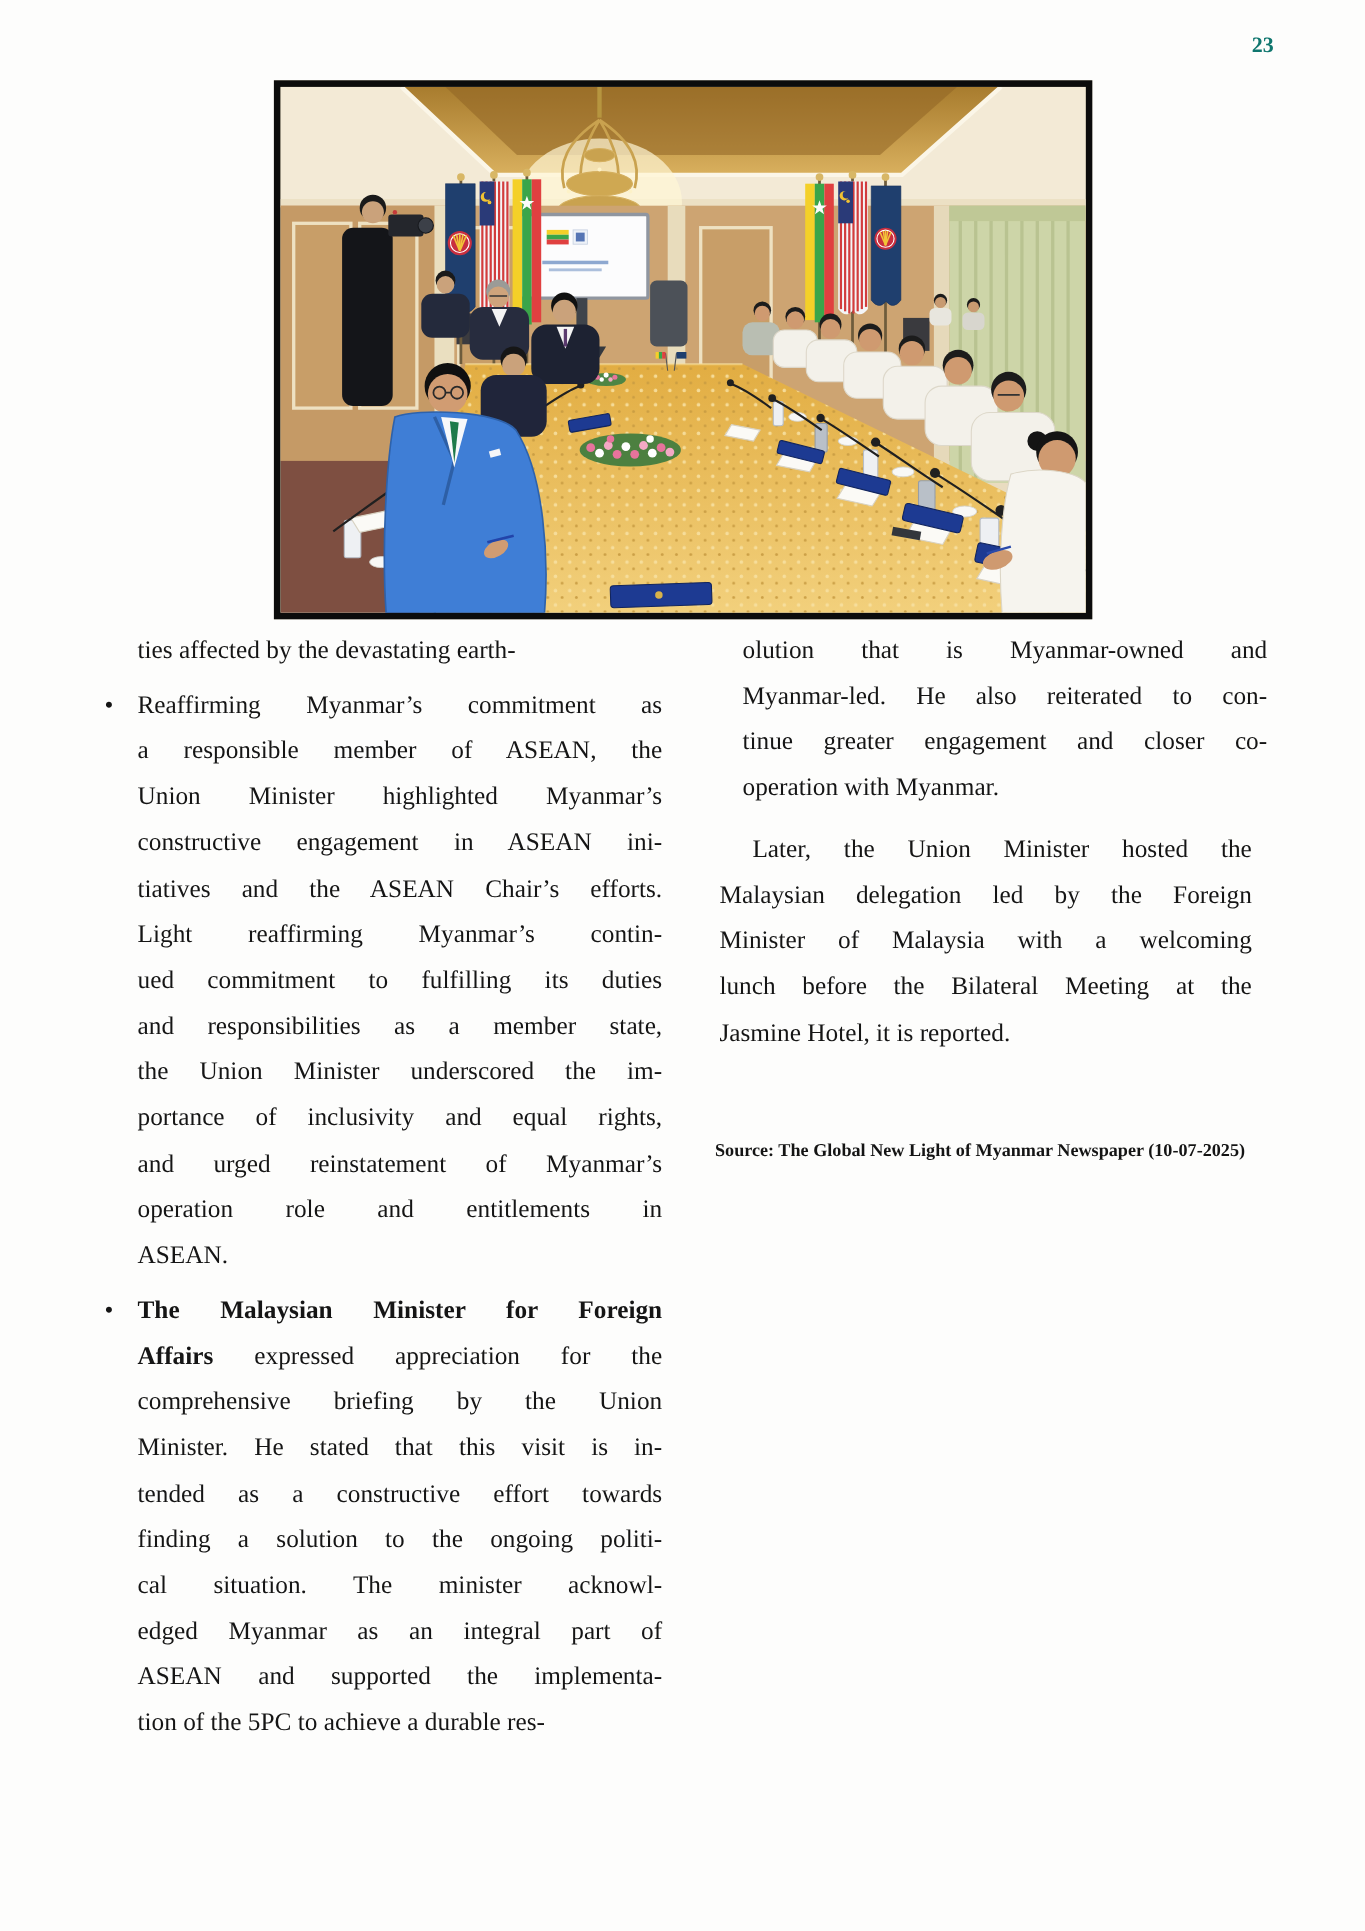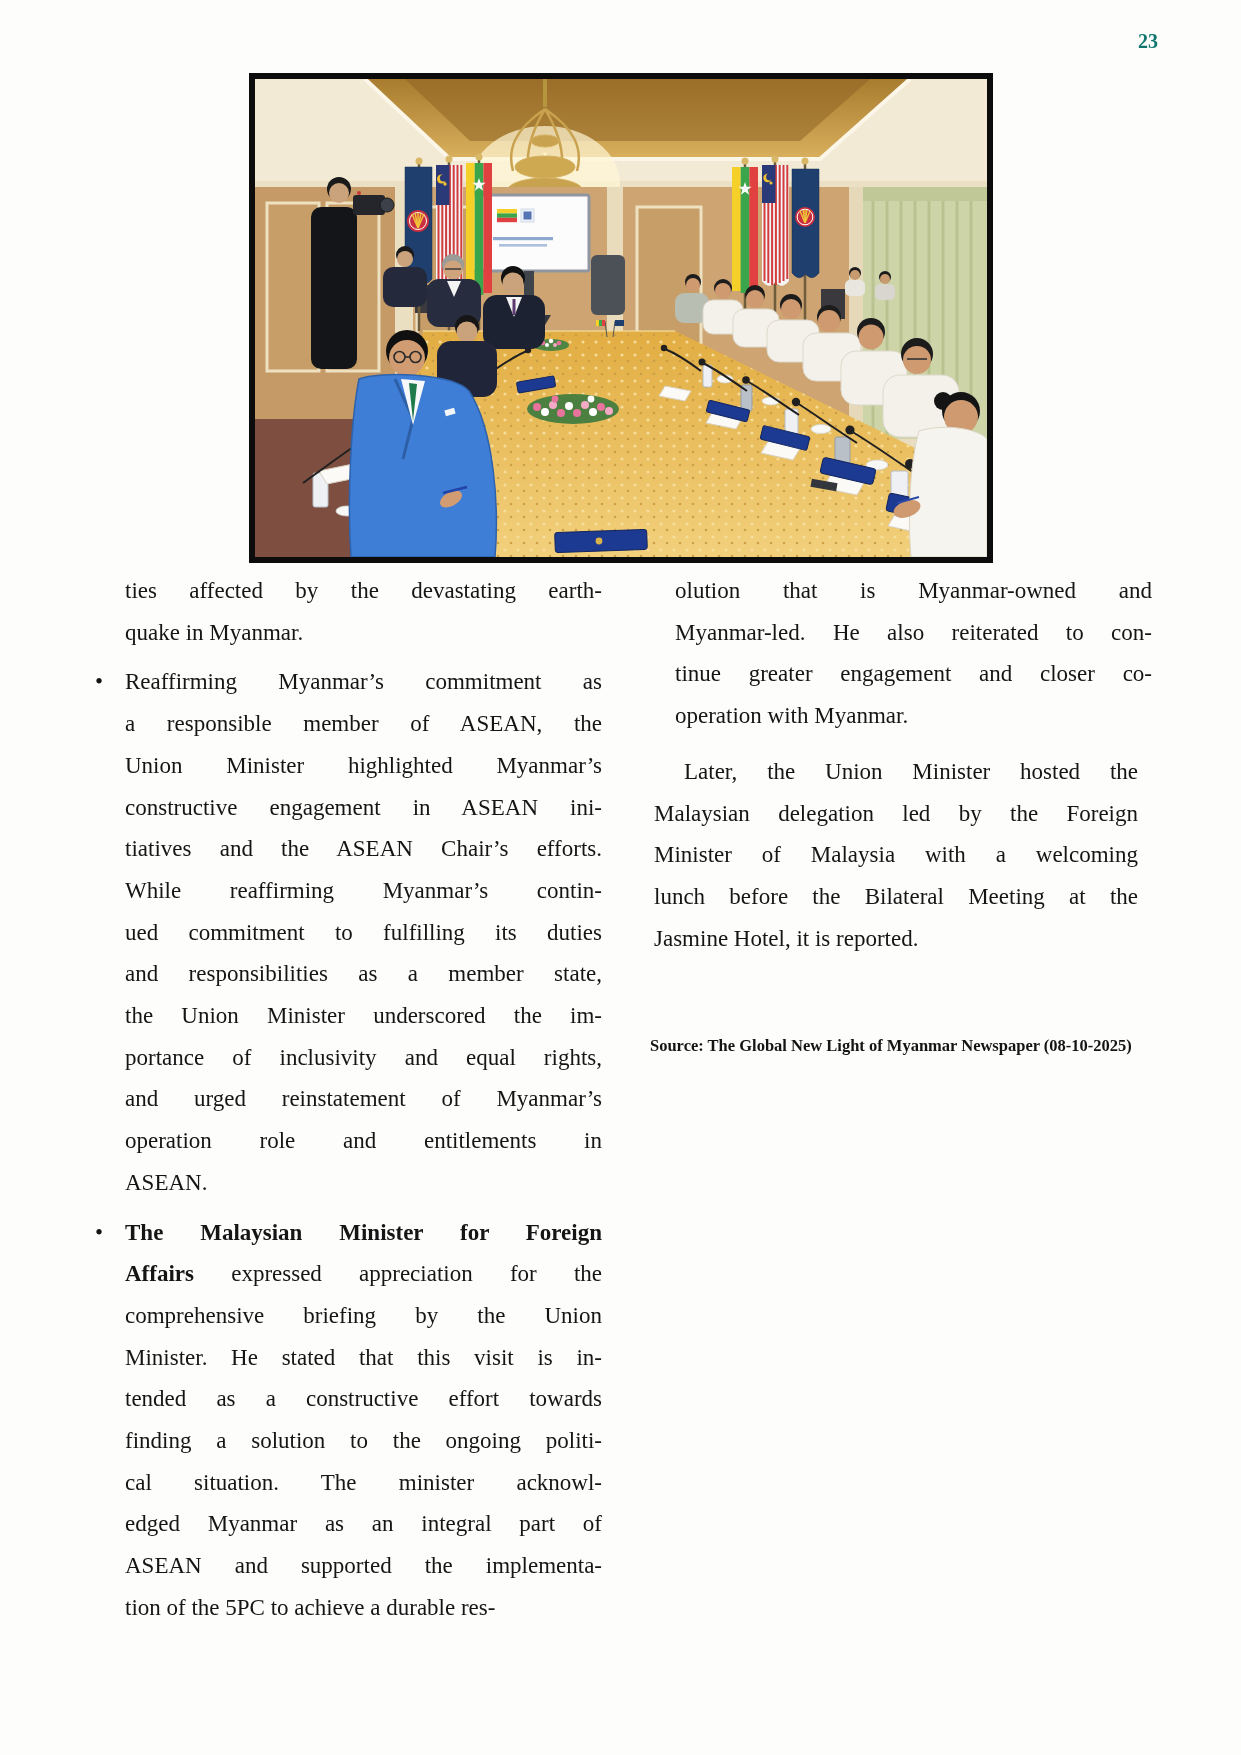--- a/index.html
+++ b/index.html
@@ -472,32 +472,31 @@
           <ellipse cx="652" cy="430" rx="14" ry="8" fill="#cf9a70" transform="rotate(-20 652 430)"></ellipse>
           <line x1="642" y1="424" x2="664" y2="418" stroke="#2a4aaa" stroke-width="2.2"></line>
         </g>
       </g>
     </svg>
   </div>
 
   <div class="col col-left">
     <div class="para hang">
         <div class="tline">ties affected by the devastating earth-</div>
-        <div class="tline">quake in Myanmar.</div>
       </div>
 
     <div class="bullet-item">
       <span class="bullet-dot">•</span>
       <div>
           <div class="tline">Reaffirming Myanmar’s commitment as</div>
           <div class="tline">a responsible member of ASEAN, the</div>
           <div class="tline">Union Minister highlighted Myanmar’s</div>
           <div class="tline">constructive engagement in ASEAN ini-</div>
           <div class="tline">tiatives and the ASEAN Chair’s efforts.</div>
-          <div class="tline">While reaffirming Myanmar’s contin-</div>
+          <div class="tline">Light reaffirming Myanmar’s contin-</div>
           <div class="tline">ued commitment to fulfilling its duties</div>
           <div class="tline">and responsibilities as a member state,</div>
           <div class="tline">the Union Minister underscored the im-</div>
           <div class="tline">portance of inclusivity and equal rights,</div>
           <div class="tline">and urged reinstatement of Myanmar’s</div>
           <div class="tline">operation role and entitlements in</div>
           <div class="tline">ASEAN.</div>
         </div>
     </div>
 
@@ -525,16 +524,16 @@
         <div class="tline">tinue greater engagement and closer co-</div>
         <div class="tline">operation with Myanmar.</div>
       </div>
     <div class="para p-later">
         <div class="tline">Later, the Union Minister hosted the</div>
         <div class="tline">Malaysian delegation led by the Foreign</div>
         <div class="tline">Minister of Malaysia with a welcoming</div>
         <div class="tline">lunch before the Bilateral Meeting at the</div>
         <div class="tline">Jasmine Hotel, it is reported.</div>
       </div>
-    <div class="source-line">Source: The Global New Light of Myanmar Newspaper (08-10-2025)</div>
+    <div class="source-line">Source: The Global New Light of Myanmar Newspaper (10-07-2025)</div>
   </div>
 
 </div>
 
 </body></html>

